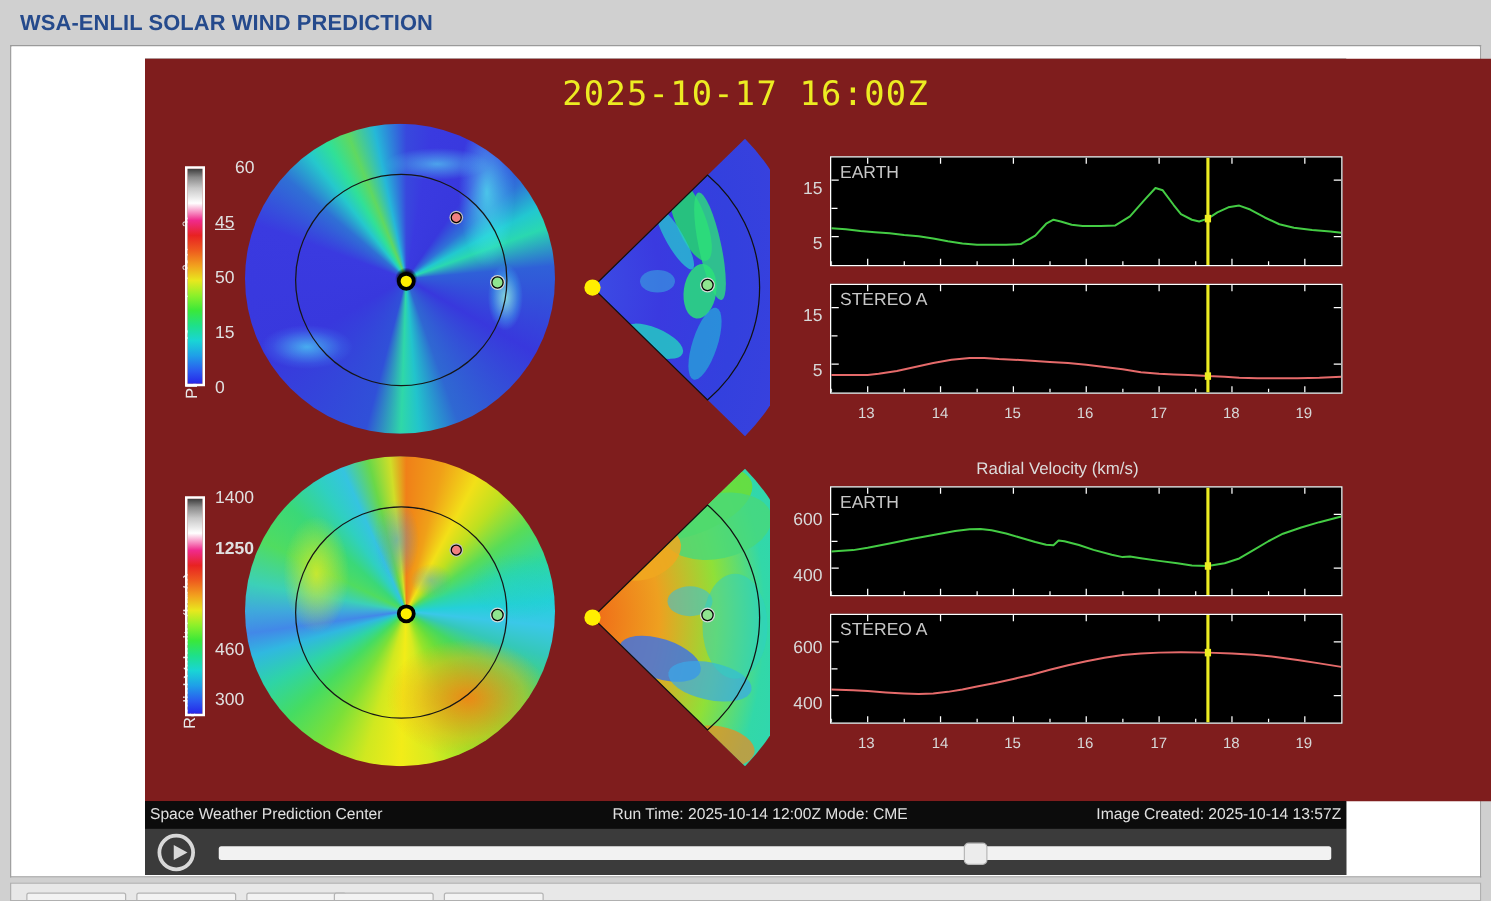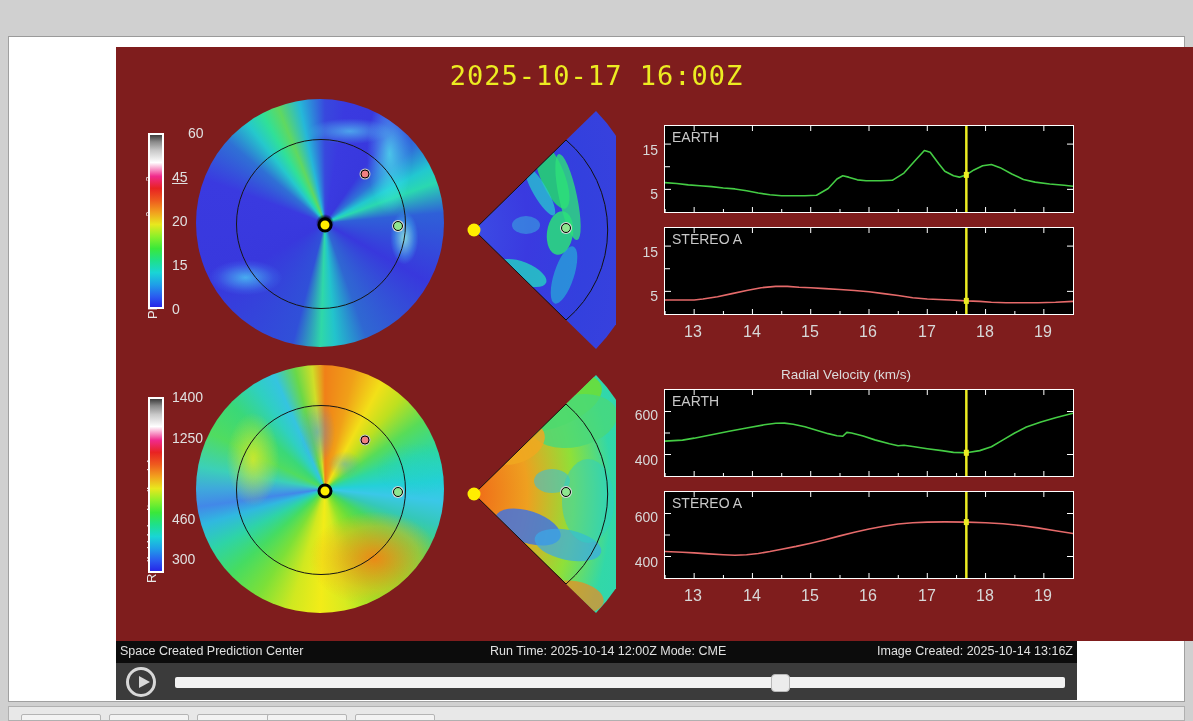--- a/index.html
+++ b/index.html
@@ -157,21 +157,21 @@
     position: absolute;
     color: #d8d8d8;
     font-size: 14px;
     text-align: right;
     transform: translateY(-50%);
     white-space: nowrap;
   }
   .xlabel {
     position: absolute;
     color: #d8d8d8;
-    font-size: 16px;
+    font-size: 12px;
     text-align: left;
     transform: translateX(-50%);
     white-space: nowrap;
   }
   
   .img-footer {
     position: absolute;
     left: 0; top: 594px;
     width: 961px; height: 22px;
     background: #0c0c0c;
@@ -239,20 +239,23 @@
     border: 1px solid #b4b4b4;
     background: #f3f3f3;
     border-radius: 2px 2px 0 0;
   }
 </style>
 </head>
 <body>
 
 <div id="page-root">
 
+  <div class="page-header">
+    <div class="page-title">WSA-ENLIL SOLAR WIND PREDICTION</div>
+  </div>
 
   <div class="content-panel">
 
     <div class="viewer">
 
       <div class="plot-stage">
 
         <div class="timestamp">2025-10-17 16:00Z</div>
 
         <div class="cbar-block" style="left:0px; top:0px; width:90px; height:300px;">
@@ -261,37 +264,37 @@
           </div>
           <div class="cbar-bar" style="left:32px; top:86px; height:176px;
                       background: linear-gradient(to top,
                         #2626e8 0%, #2a5bf0 6%, #1f9fe8 13%, #19d5d5 20%,
                         #1ee08a 27%, #3ae83a 34%, #8cf02a 41%, #e8e81e 48%,
                         #f2a01e 55%, #ee5a1e 62%, #e82222 69%, #f02a8c 76%,
                         #ffffff 84%, #c8c8c8 91%, #8a8a8a 96%, #3c3c3c 100%);"></div>
           <div class="cbar-ticks">
             <div class="cbar-tick" style="left:56px; top:86px;margin-left:16px;">60</div>
             <div class="cbar-tick" style="left:56px; top:130px;text-decoration:underline;">45</div>
-            <div class="cbar-tick" style="left:56px; top:174px;">20</div>
+            <div class="cbar-tick" style="left:56px; top:174px;">50</div>
             <div class="cbar-tick" style="left:56px; top:218px;">15</div>
             <div class="cbar-tick" style="left:56px; top:262px;">0</div>
           </div>
         </div>
 
         <div class="cbar-block" style="left:0px; top:264px; width:90px; height:330px;">
           <div class="cbar-title" style="left:28px; top:272px;">Radial Velocity (km/s)</div>
           <div class="cbar-bar" style="left:32px; top:86px; height:176px;
                       background: linear-gradient(to top,
                         #2626e8 0%, #2a5bf0 6%, #1f9fe8 13%, #19d5d5 20%,
                         #1ee08a 27%, #3ae83a 34%, #8cf02a 41%, #e8e81e 48%,
                         #f2a01e 55%, #ee5a1e 62%, #e82222 69%, #f02a8c 76%,
                         #ffffff 84%, #c8c8c8 91%, #8a8a8a 96%, #3c3c3c 100%);"></div>
           <div class="cbar-ticks">
             <div class="cbar-tick" style="left:56px; top:86px;">1400</div>
-            <div class="cbar-tick" style="left:56px; top:127px;">1250</div>
+            <div class="cbar-tick" style="left:56px; top:127px;font-weight:bold;">1250</div>
             <div class="cbar-tick" style="left:56px; top:167px;margin-left:36px;">900</div>
             <div class="cbar-tick" style="left:56px; top:208px;">460</div>
             <div class="cbar-tick" style="left:56px; top:248px;">300</div>
           </div>
         </div>
 
         <div class="disk-wrap" style="left:80px; top:52px; width:248px; height:248px;">
           <div class="disk" style="left:0; top:0; width:248px; height:248px;
                       background:
                         radial-gradient(circle at 52% 50%, rgba(0,0,0,0.85) 0 3%, rgba(0,0,0,0) 5%),
@@ -570,23 +573,23 @@
           <div class="xlabel" style="left:174px; top:220px;">15</div>
           <div class="xlabel" style="left:232px; top:220px;">16</div>
           <div class="xlabel" style="left:291px; top:220px;">17</div>
           <div class="xlabel" style="left:349px; top:220px;">18</div>
           <div class="xlabel" style="left:407px; top:220px;">19</div>
         </div>
 
       </div>
 
       <div class="img-footer">
-        <span class="ft-left">Space Created Prediction Center</span>
+        <span class="ft-left">Space Weather Prediction Center</span>
         <span class="ft-mid">Run Time: 2025-10-14 12:00Z  Mode: CME</span>
-        <span class="ft-right">Image Created: 2025-10-14 13:16Z</span>
+        <span class="ft-right">Image Created: 2025-10-14 13:57Z</span>
       </div>
 
       <div class="player-bar">
         <div class="play-button">
           <div class="play-tri"></div>
         </div>
         <div class="slider-track">
           <div class="slider-handle"></div>
         </div>
       </div>

